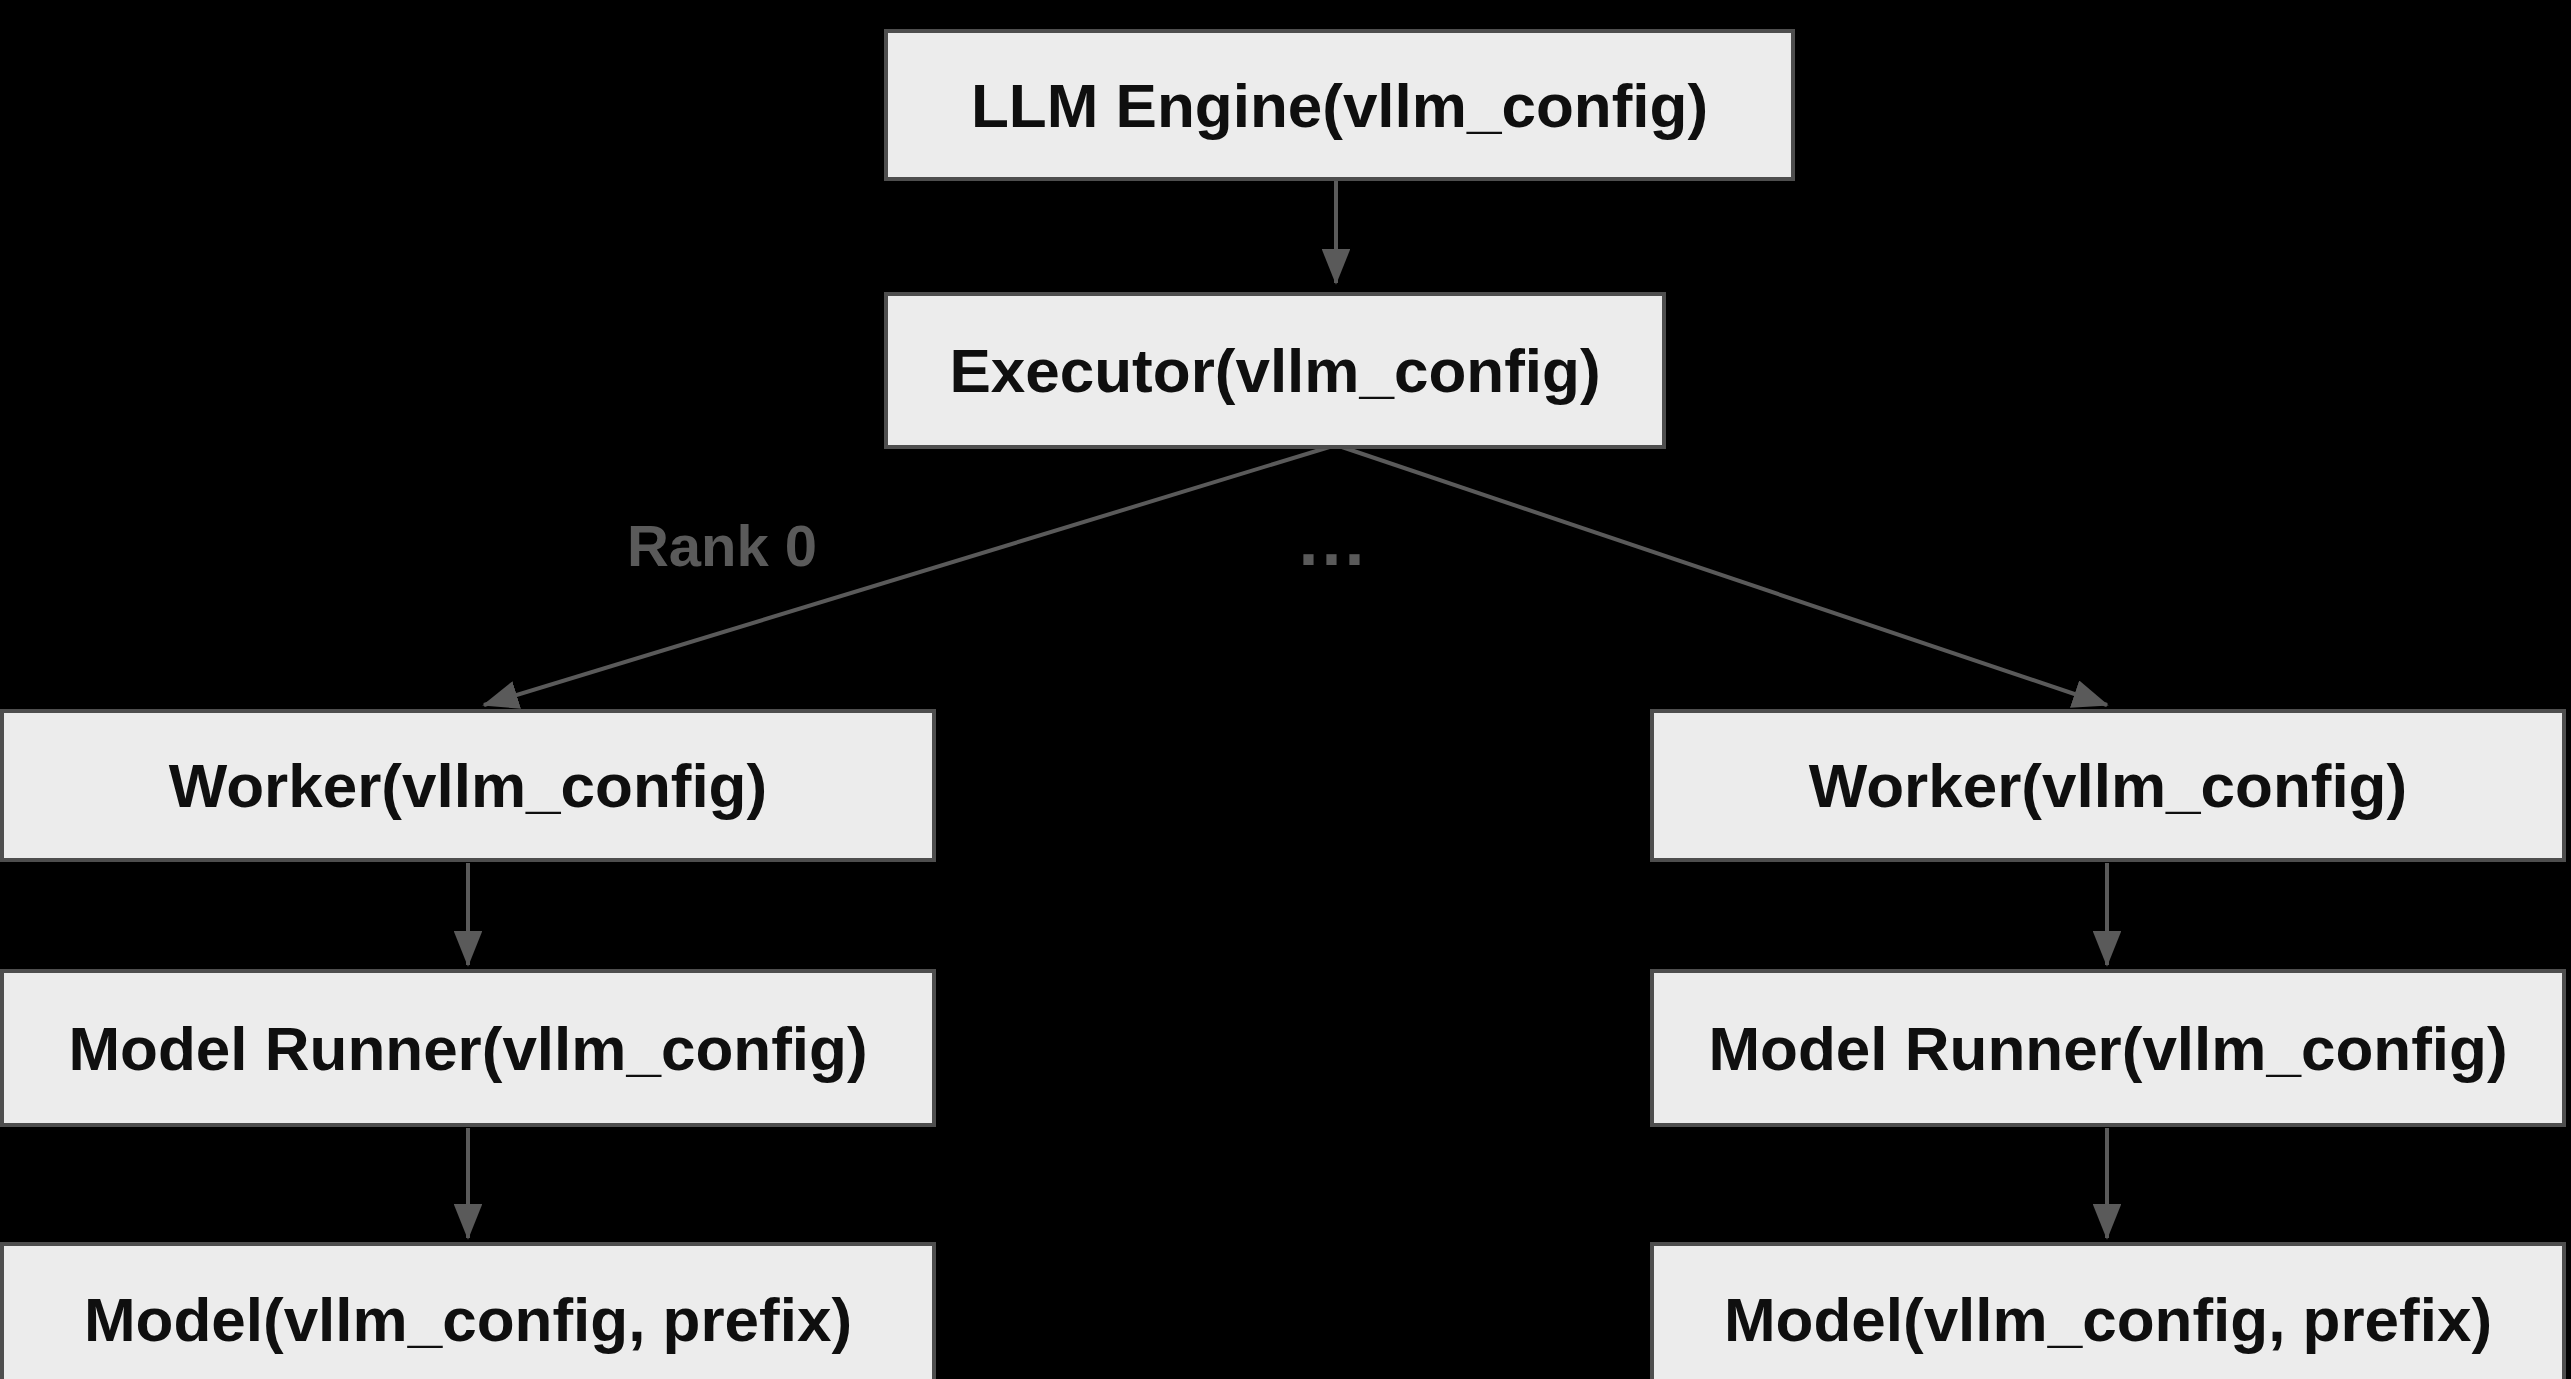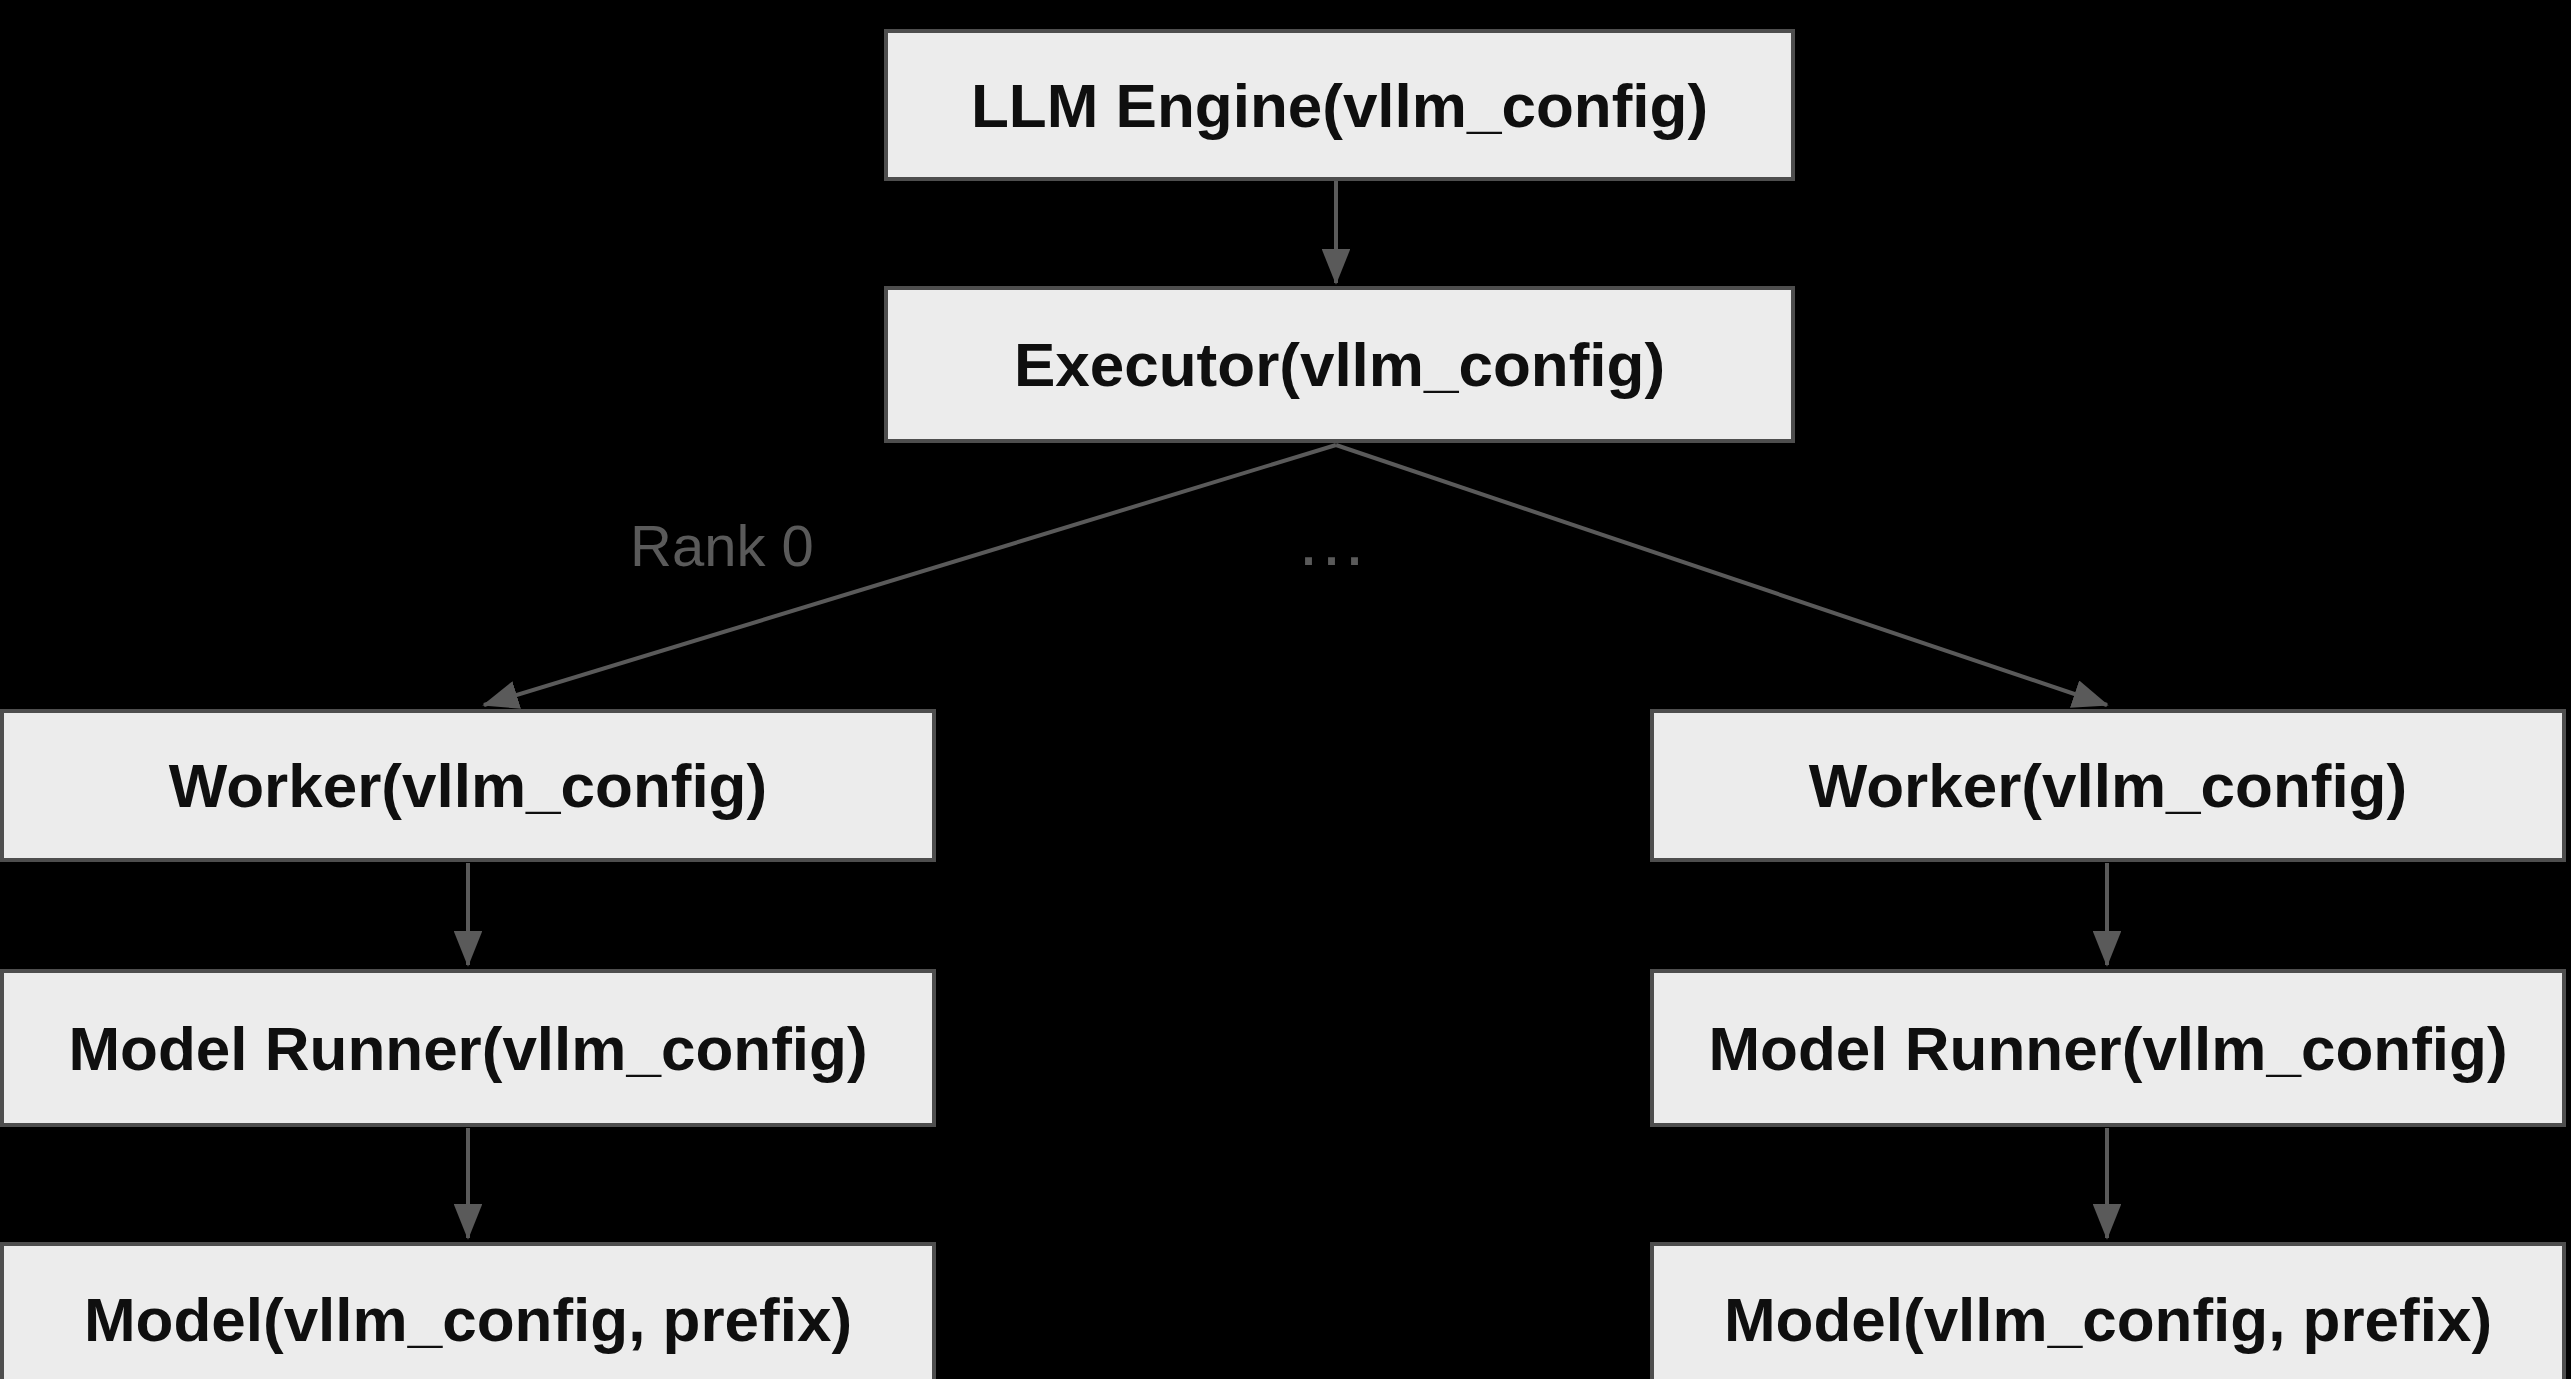--- a/index.html
+++ b/index.html
@@ -31,33 +31,33 @@
     position: absolute;
     background: var(--box-fill);
     border: 4px solid var(--box-border);
     display: flex; align-items: center; justify-content: center;
     font-size: 62px; font-weight: 600;
     color: var(--box-text);
     white-space: nowrap;
     letter-spacing: 0px;
   }
   .node-llm-engine        { left: 884px;  top: 5px;    width: 911px; height: 152px; }
-  .node-executor          { left: 884px;  top: 262px;  width: 911px; height: 157px; text-align: center; }
+  .node-executor          { left: 884px;  top: 268px;  width: 782px; height: 157px; text-align: center; }
   .node-worker-left       { left: 0px;    top: 685px;  width: 936px; height: 153px; }
   .node-worker-right      { left: 1650px; top: 685px;  width: 916px; height: 153px; }
   .node-model-runner-left { left: 0px;    top: 945px;  width: 936px; height: 158px; }
   .node-model-runner-right{ left: 1650px; top: 945px;  width: 916px; height: 158px; }
   .node-model-left        { left: 0px;    top: 1218px; width: 936px; height: 155px; }
   .node-model-right       { left: 1650px; top: 1218px; width: 916px; height: 155px; }
 
   .edge-label {
     position: absolute;
     transform: translate(-50%, -50%);
     color: var(--line-color);
-    font-size: 58px; font-weight: 400;
+    font-size: 58px; font-weight: 700;
     white-space: nowrap;
   }
   .label-rank-0   { left: 722px;  top: 521px; }
   .label-rank-n-1 { left: 1992px; top: 524px; }
   .label-ellipsis { left: 1333px; top: 516px; font-size: 72px; letter-spacing: 3px; }
 </style>
 </head>
 <body>
 
 <div class="canvas">

